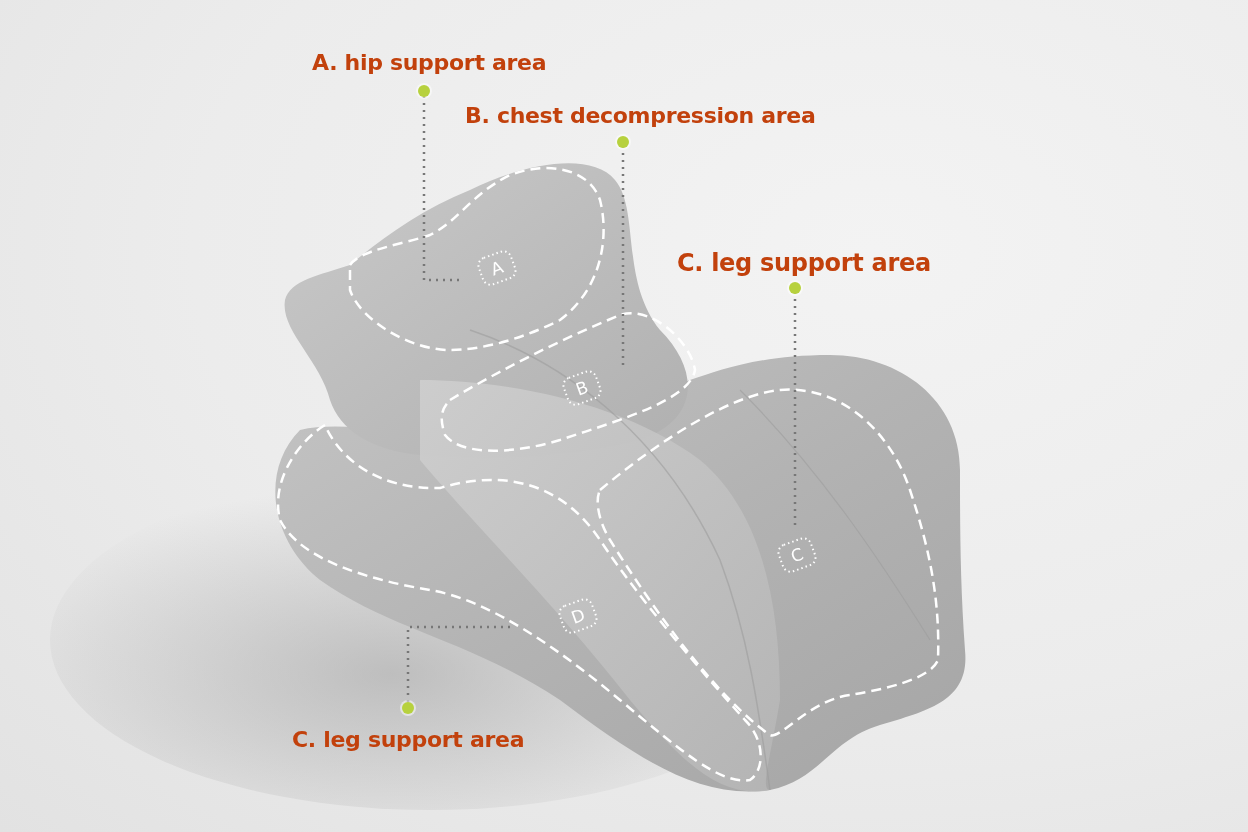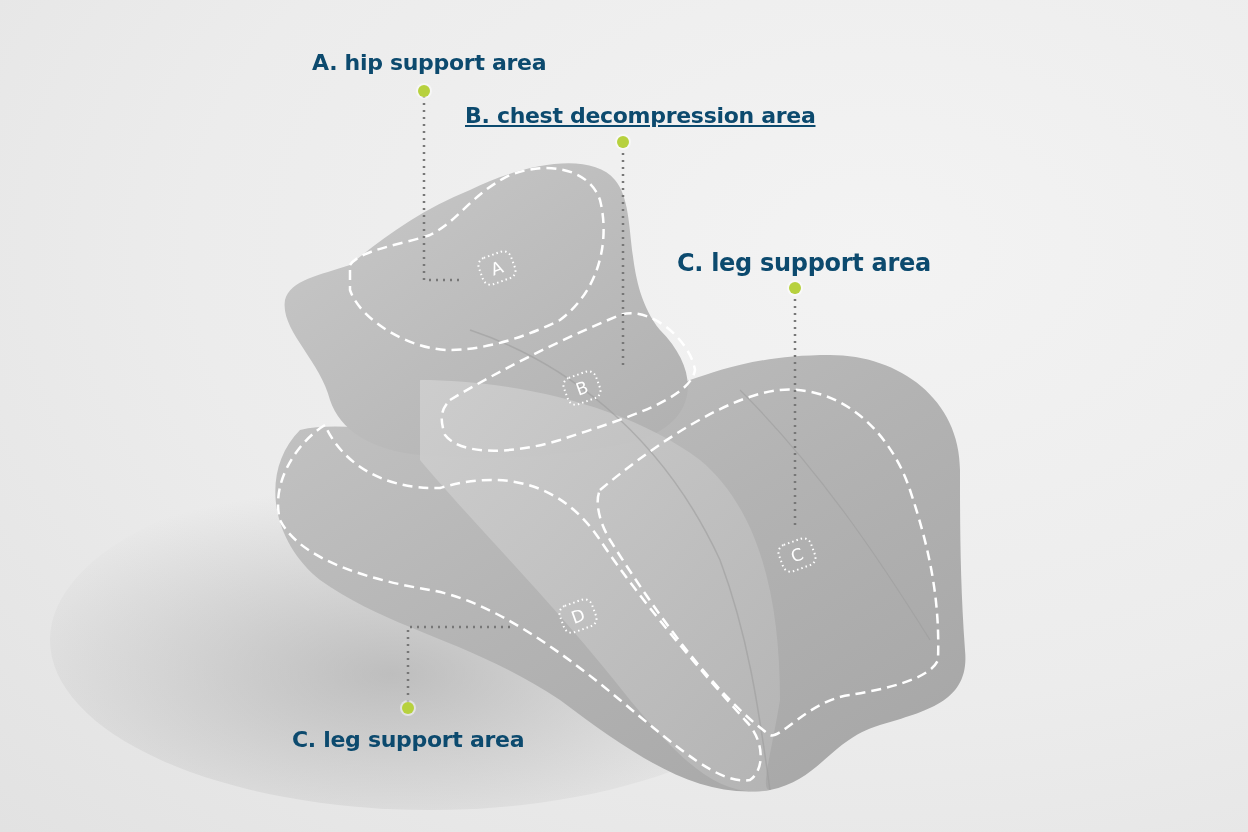--- a/index.html
+++ b/index.html
@@ -3,21 +3,21 @@
 <meta charset="utf-8">
 <style>
   html, body { margin: 0; padding: 0; }
   body {
     width: 1248px; height: 832px; overflow: hidden; position: relative;
     background: radial-gradient(ellipse at 70% 30%, #f3f3f3 0%, #ececec 55%, #e2e2e2 100%);
     font-family: "DejaVu Sans", sans-serif;
   }
   .stage { position: absolute; left: 0; top: 0; width: 1248px; height: 832px; }
   .label {
-    position: absolute; font-weight: bold; color: #0c4a6e; font-size: 22px;
+    position: absolute; font-weight: bold; color: #c2410c; font-size: 22px;
     letter-spacing: -0.3px; white-space: nowrap; text-align: center;
   }
   .dot {
     position: absolute; width: 12px; height: 12px; border-radius: 50%;
     background: #b7d13e; box-shadow: 0 0 0 2px rgba(255,255,255,0.5);
   }
   .badge-text { font-family: "DejaVu Sans", sans-serif; font-size: 17px; fill: #ffffff; }
 </style>
 </head>
 <body>
@@ -83,21 +83,21 @@
     </g>
     <g transform="translate(578,616) rotate(-20)">
       <rect x="-17" y="-14" width="34" height="28" rx="8" fill="none" stroke="#ffffff" stroke-width="2" stroke-dasharray="1.5,3"></rect>
       <text class="badge-text" text-anchor="middle" y="6">D</text>
     </g>
   </svg>
 
   <div class="label" style="left:312px;top:50px;">A. hip support area</div>
   <div class="dot" style="left:418px;top:85px;"></div>
 
-  <div class="label" style="left:465px;top:103px;text-decoration:underline;">B. chest decompression area</div>
+  <div class="label" style="left:465px;top:103px;">B. chest decompression area</div>
   <div class="dot" style="left:617px;top:136px;"></div>
 
   <div class="label" style="left:677px;top:249px;font-size:24px;">C. leg support area</div>
   <div class="dot" style="left:789px;top:282px;"></div>
 
   <div class="dot" style="left:402px;top:702px;"></div>
   <div class="label" style="left:292px;top:727px;">C. leg support area</div>
 </div>
 
 </body></html>

